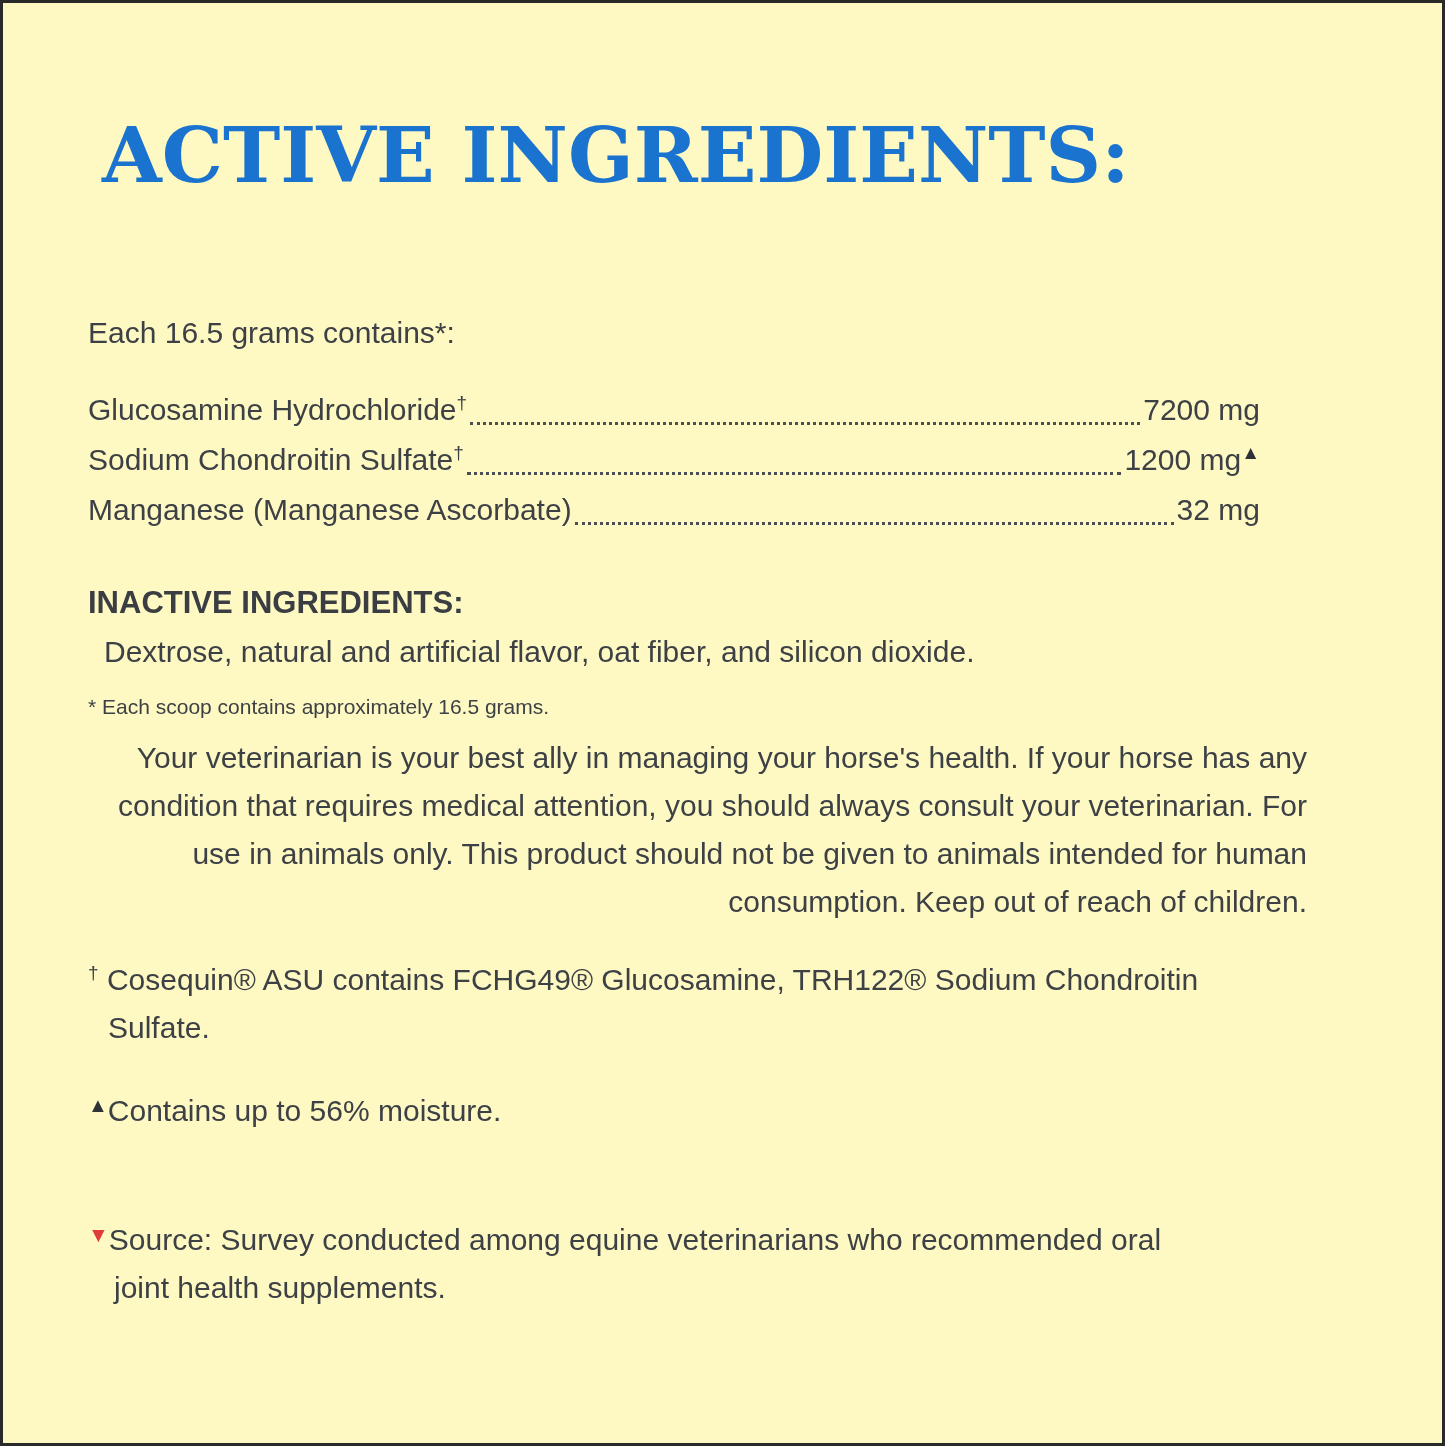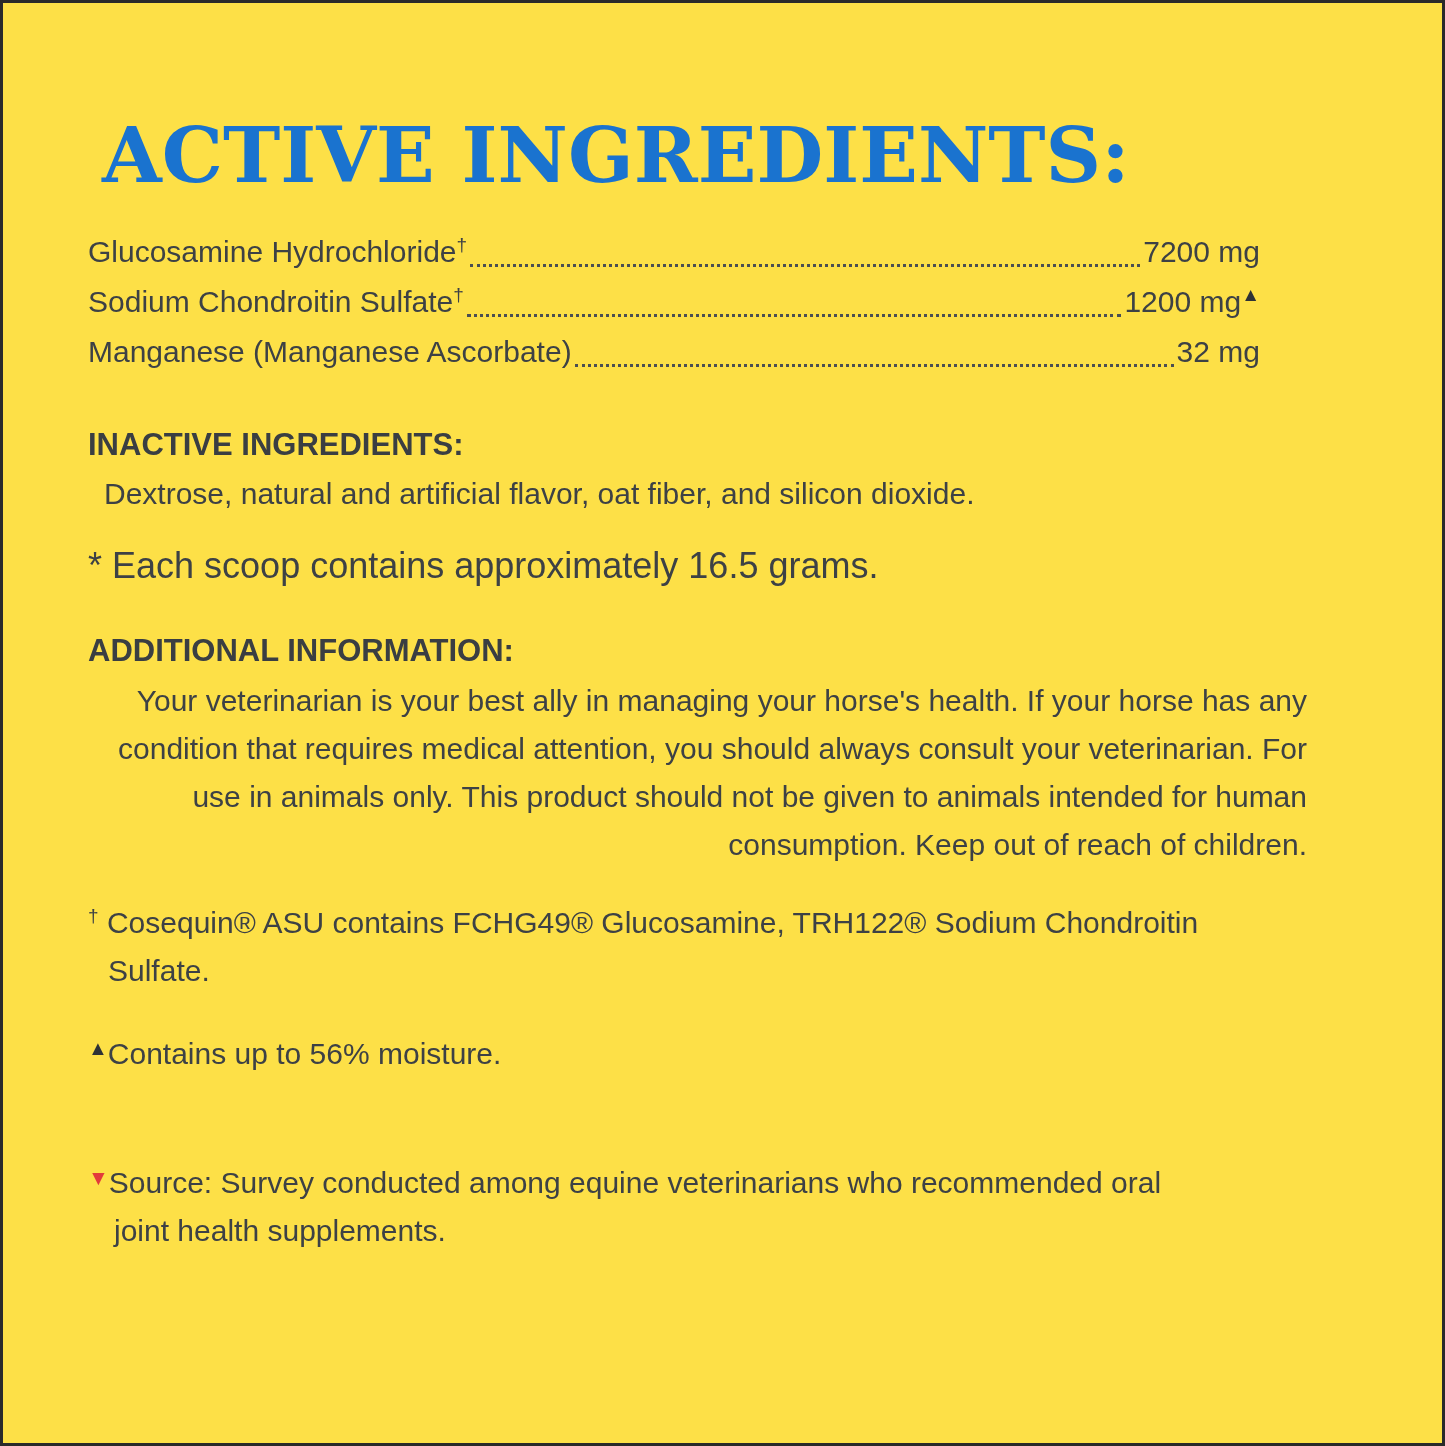--- a/index.html
+++ b/index.html
@@ -5,21 +5,21 @@
   html, body {
     margin: 0;
     padding: 0;
     background: #ffffff;
   }
   .page {
     position: relative;
     width: 1445px;
     height: 1446px;
     box-sizing: border-box;
-    background: #fde047;
+    background: #fef9c3;
     border: 3px solid #2a2a2a;
     font-family: "Liberation Sans", sans-serif;
     color: #3d4145;
     overflow: hidden;
   }
   .content {
     padding: 38px 135px 0 85px;
   }
   .title {
     margin: 74px 0 0 14px;
@@ -75,22 +75,22 @@
     font-weight: 700;
     color: #3a3e42;
   }
   .inactive-heading { margin-top: 46px; }
   .inactive-body {
     margin: 4px 0 0 16px;
     font-size: 30px;
     line-height: 46px;
   }
   .scoop-note {
-    margin: 26px 0 0 0;
-    font-size: 36px;
+    margin: 9px 0 0 0;
+    font-size: 21px;
     line-height: 46px;
     padding-left: 22px;
     text-indent: -22px;
   }
   .additional-heading { margin-top: 40px; }
   .additional-body {
     margin: 4px 0 0 0;
     font-size: 30px;
     line-height: 48px;
     max-width: 1225px;
@@ -131,20 +131,21 @@
   }
 </style>
 </head>
 <body>
 
 <div class="page">
   <div class="content">
 
     <h1 class="title">ACTIVE INGREDIENTS:</h1>
 
+    <p class="serving-line">Each 16.5 grams contains*:</p>
 
     <div class="ingredients">
 
       <div class="ingredient-row">
         <span class="ingredient-name"><span>Glucosamine Hydrochloride</span><sup>†</sup></span>
         <span class="dot-leader"></span>
         <span class="ingredient-amount"><span>7200 mg</span><sup class="amount-sup"></sup></span>
       </div>
 
 
@@ -160,21 +161,20 @@
         <span class="ingredient-amount"><span>32 mg</span><sup class="amount-sup"></sup></span>
       </div>
 
     </div>
 
     <h2 class="section-heading inactive-heading">INACTIVE INGREDIENTS:</h2>
     <p class="inactive-body">Dextrose, natural and artificial flavor, oat fiber, and silicon dioxide.</p>
 
     <p class="scoop-note"><span>*</span> <span>Each scoop contains approximately 16.5 grams.</span></p>
 
-    <h2 class="section-heading additional-heading">ADDITIONAL INFORMATION:</h2>
     <p class="additional-body">Your veterinarian is your best ally in managing your horse's health. If your horse has any condition that requires medical attention, you should always consult your veterinarian. For use in animals only. This product should not be given to animals intended for human consumption. Keep out of reach of children.</p>
 
     <p class="dagger-note"><sup class="dagger-sup">†</sup> <span>Cosequin® ASU contains FCHG49® Glucosamine, TRH122® Sodium Chondroitin Sulfate.</span></p>
 
     <p class="moisture-note"><span class="tri-marker">▲</span><span>Contains up to 56% moisture.</span></p>
 
     <p class="source-note"><span class="source-marker">▼</span><span>Source: Survey conducted among equine veterinarians who recommended oral joint health supplements.</span></p>
 
   </div>
 </div>

